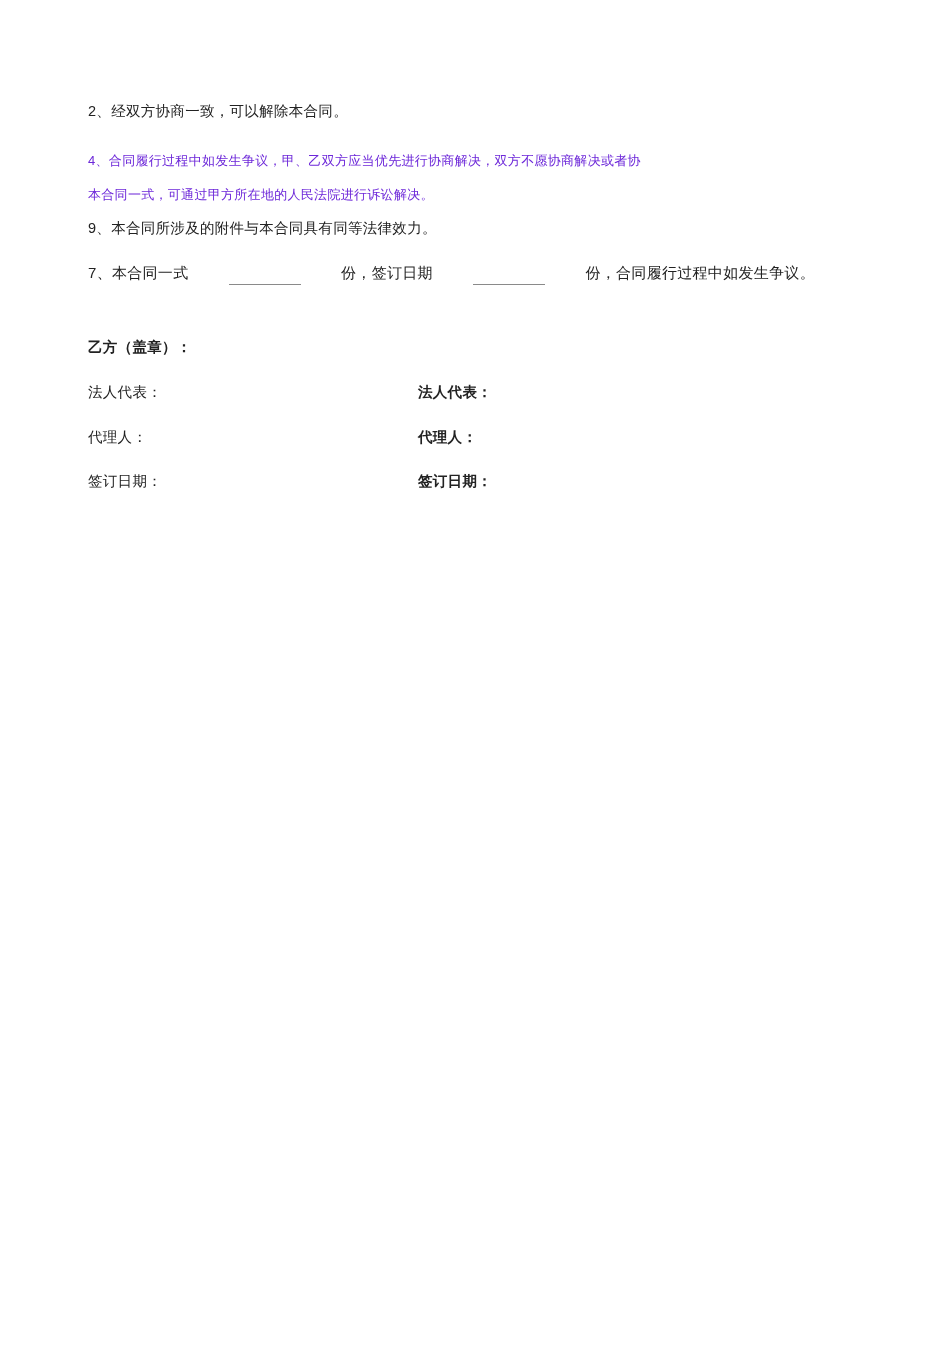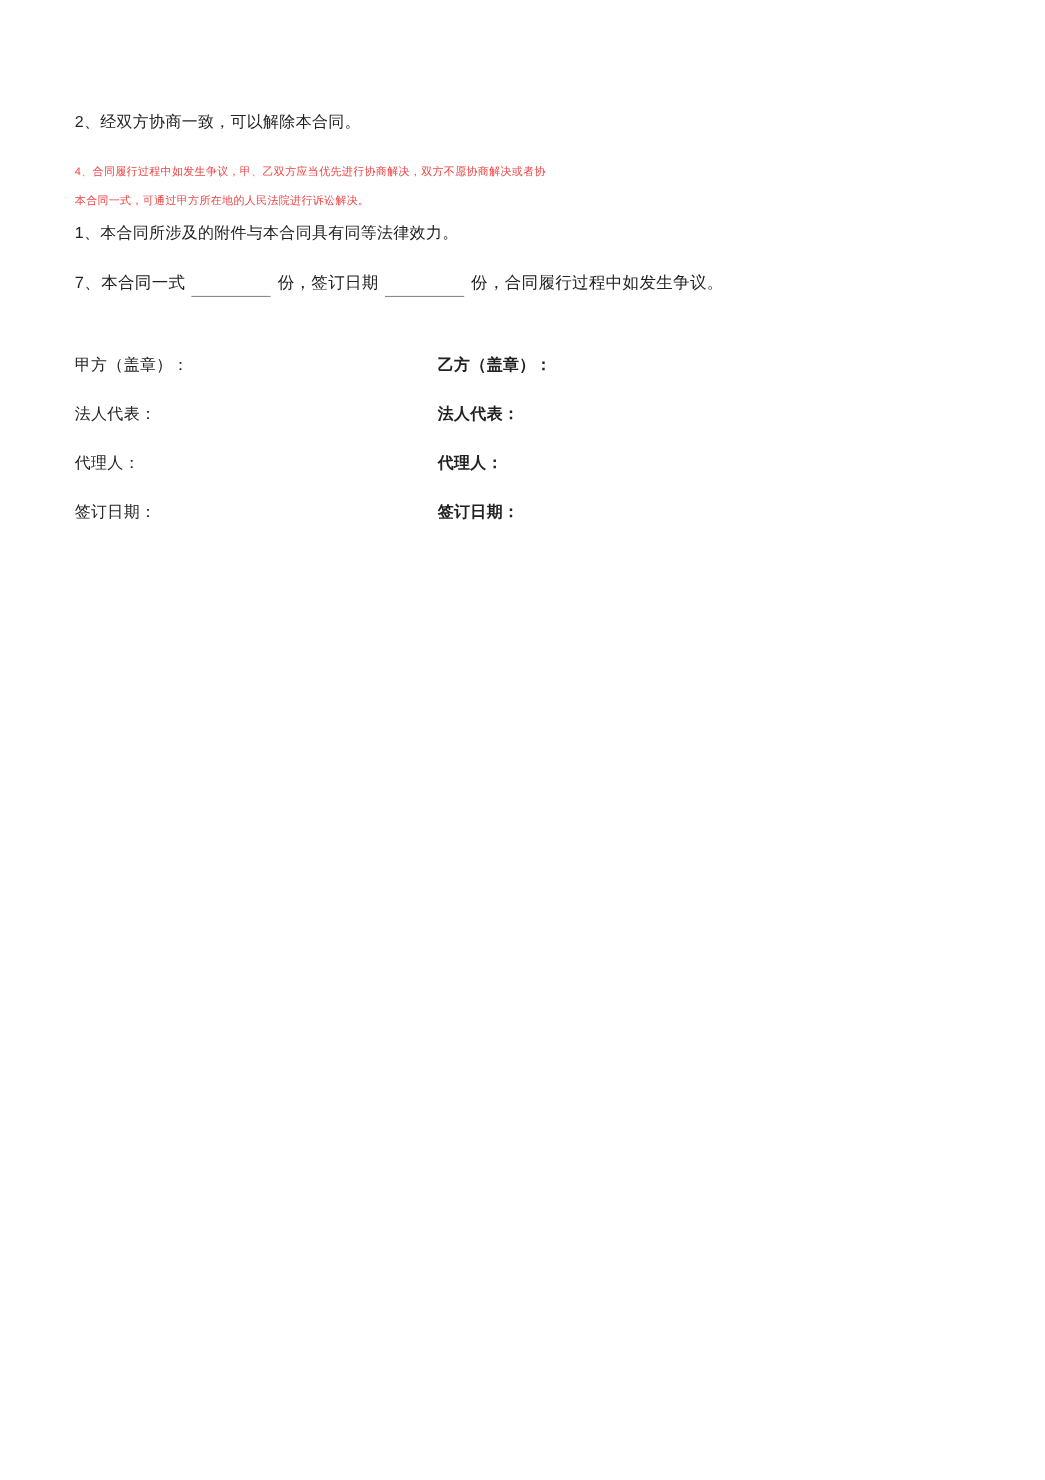--- a/index.html
+++ b/index.html
@@ -13,46 +13,47 @@
     font-family: "Liberation Sans", "DejaVu Sans", sans-serif;
     color: #1a1a1a;
     position: relative;
     overflow: hidden;
   }
   .page {
     position: relative;
     width: 950px;
     height: 1345px;
     box-sizing: border-box;
-    padding: 100px 135px 0 68px;
+    padding: 100px 135px 0 88px;
     border-radius: 11px;
   }
   .clause {
     font-size: 14.5px;
     line-height: 1.55;
     margin: 0 0 22px 0;
     letter-spacing: 0.3px;
     color: #222222;
   }
   .clause-multiline {
-    font-size: 10px;
+    font-size: 13px;
     line-height: 2.55;
     margin: 0 0 6px 0;
     letter-spacing: 0.3px;
-    color: #ef4444;
+    color: #6d28d9;
   }
   .clause-last {
     font-size: 15px;
     line-height: 1.6;
     margin: 6px 0 0 0;
     letter-spacing: 0.3px;
     color: #222222;
     display: flex;
     align-items: flex-end;
     flex-wrap: nowrap;
+    justify-content: space-between;
   }
   .fill-blank {
     display: inline-block;
     width: 72px;
     border-bottom: 1px solid #8a8a8a;
     height: 17px;
     margin: 0 6px;
   }
   .sig-block {
     margin-top: 52px;
@@ -83,34 +84,33 @@
 
   <p class="clause">2、经双方协商一致，可以解除本合同。</p>
 
 
   <div class="clause-multiline">
     <div>4、合同履行过程中如发生争议，甲、乙双方应当优先进行协商解决，双方不愿协商解决或者协</div>
     <div>本合同一式，可通过甲方所在地的人民法院进行诉讼解决。</div>
   </div>
 
 
-  <p class="clause">1、本合同所涉及的附件与本合同具有同等法律效力。</p>
+  <p class="clause">9、本合同所涉及的附件与本合同具有同等法律效力。</p>
 
   <div class="clause-last">
     <span>7、本合同一式</span>
     <span class="fill-blank"></span>
     <span>份，签订日期</span>
     <span class="fill-blank"></span>
     <span>份，合同履行过程中如发生争议。</span>
   </div>
 
   <div class="sig-block">
 
     <div class="sig-row">
-      <div class="sig-col left">甲方（盖章）：</div>
       <div class="sig-col right">乙方（盖章）：</div>
     </div>
 
     <div class="sig-row">
       <div class="sig-col left">法人代表：</div>
       <div class="sig-col right">法人代表：</div>
     </div>
 
     <div class="sig-row">
       <div class="sig-col left">代理人：</div>

